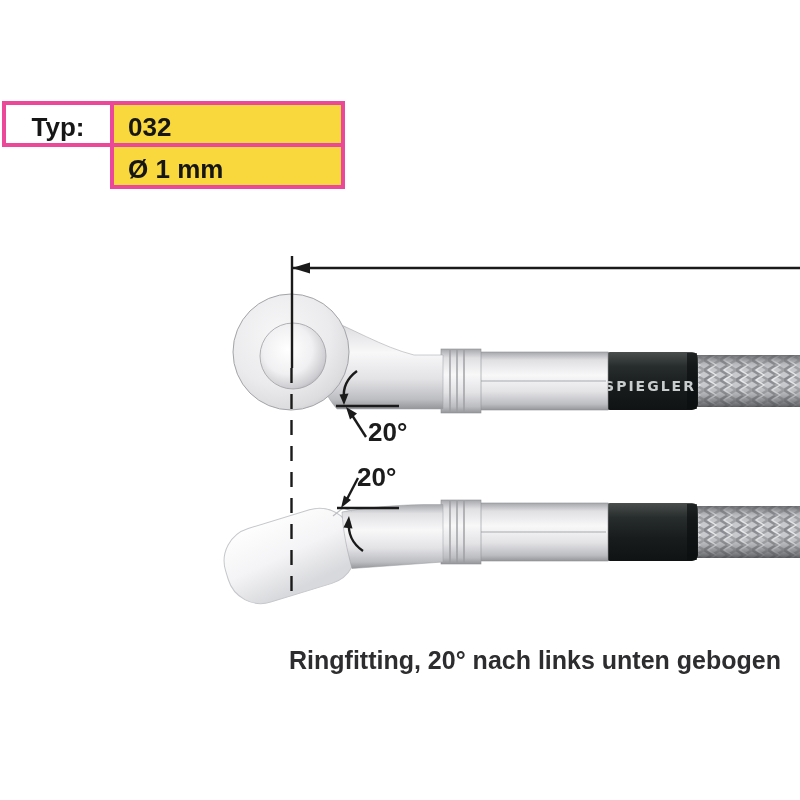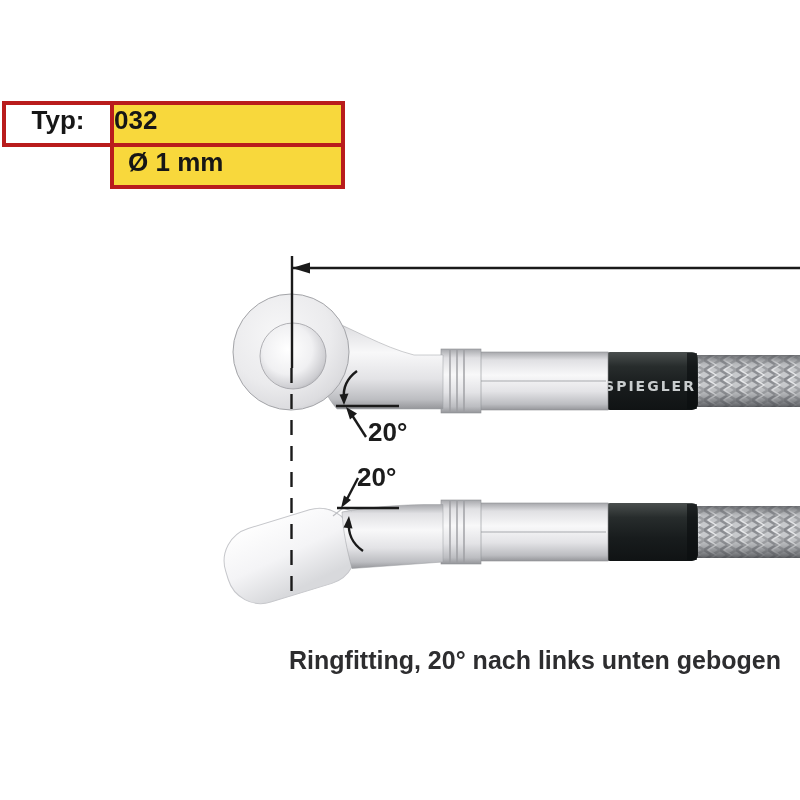--- a/index.html
+++ b/index.html
@@ -1,21 +1,21 @@
 <!DOCTYPE html>
 <html><head>
 <meta charset="utf-8">
 <style>
   html,body{margin:0;padding:0;background:#ffffff;}
   #stage{position:relative;width:800px;height:800px;background:#ffffff;overflow:hidden;
          font-family:"Liberation Sans",sans-serif;}
-  .t-cell{position:absolute;box-sizing:border-box;border:4px solid #b91c1c;
-          font-weight:bold;font-size:26px;color:#161616;display:flex;align-items:flex-start;}
+  .t-cell{position:absolute;box-sizing:border-box;border:4px solid #ec4899;
+          font-weight:bold;font-size:26px;color:#161616;display:flex;align-items:flex-end;}
   #cell-typ{left:2px;top:101px;width:112px;height:46px;background:#ffffff;justify-content:center;}
-  #cell-val1{left:110px;top:101px;width:235px;height:46px;background:#F8D83C;}
+  #cell-val1{left:110px;top:101px;width:235px;height:46px;background:#F8D83C;padding-left:14px;}
   #cell-val2{left:110px;top:143px;width:235px;height:46px;background:#F8D83C;padding-left:14px;}
   svg{position:absolute;left:0;top:0;}
   .ann{stroke:#1a1a1a;stroke-width:2.4;fill:none;}
   .annfill{fill:#1a1a1a;stroke:none;}
   .angle-label{font-family:"Liberation Sans",sans-serif;font-size:26px;font-weight:bold;fill:#1c1c1c;}
   .caption-text{font-family:"Liberation Sans",sans-serif;font-size:25px;font-weight:bold;fill:#2d2d2f;}
   .brand-text{font-family:"DejaVu Sans",sans-serif;font-size:14px;font-weight:bold;
               letter-spacing:2px;fill:#c9cdce;}
 </style>
 </head>

